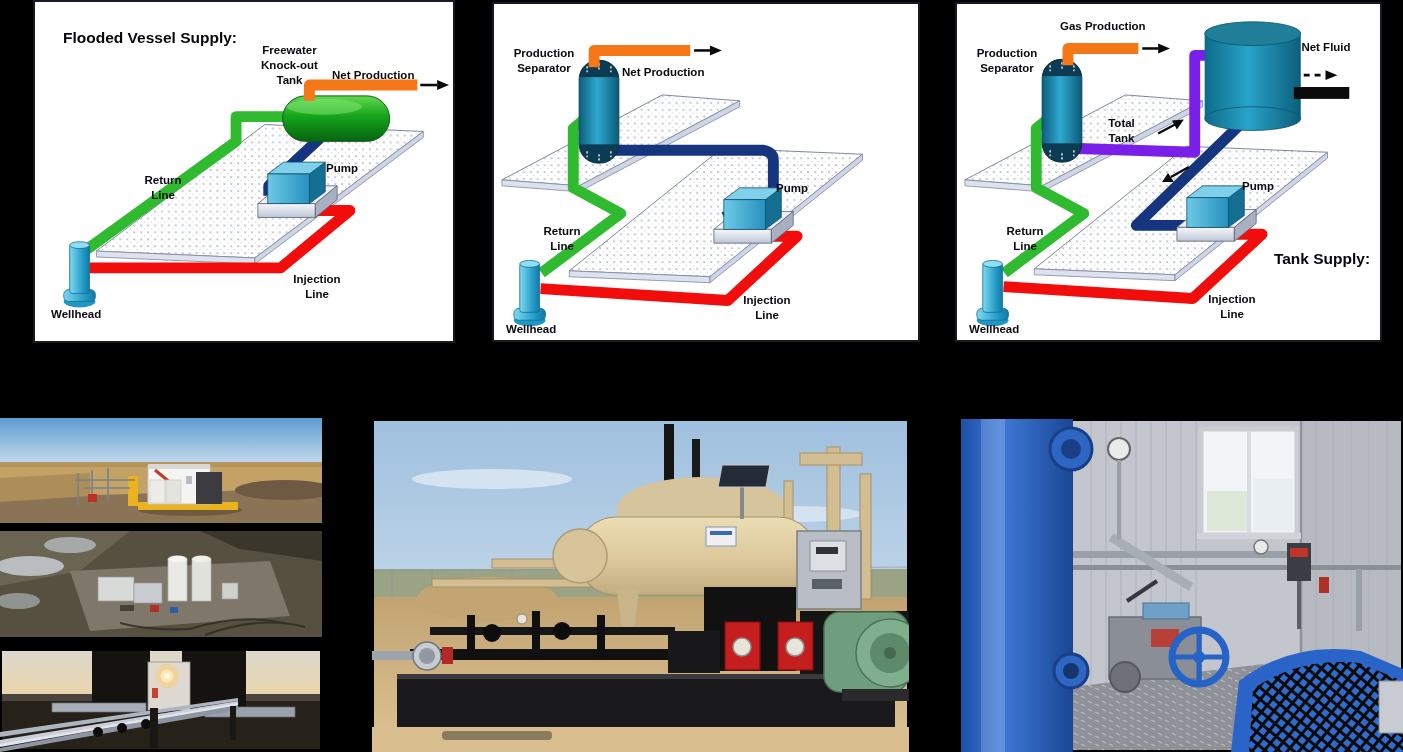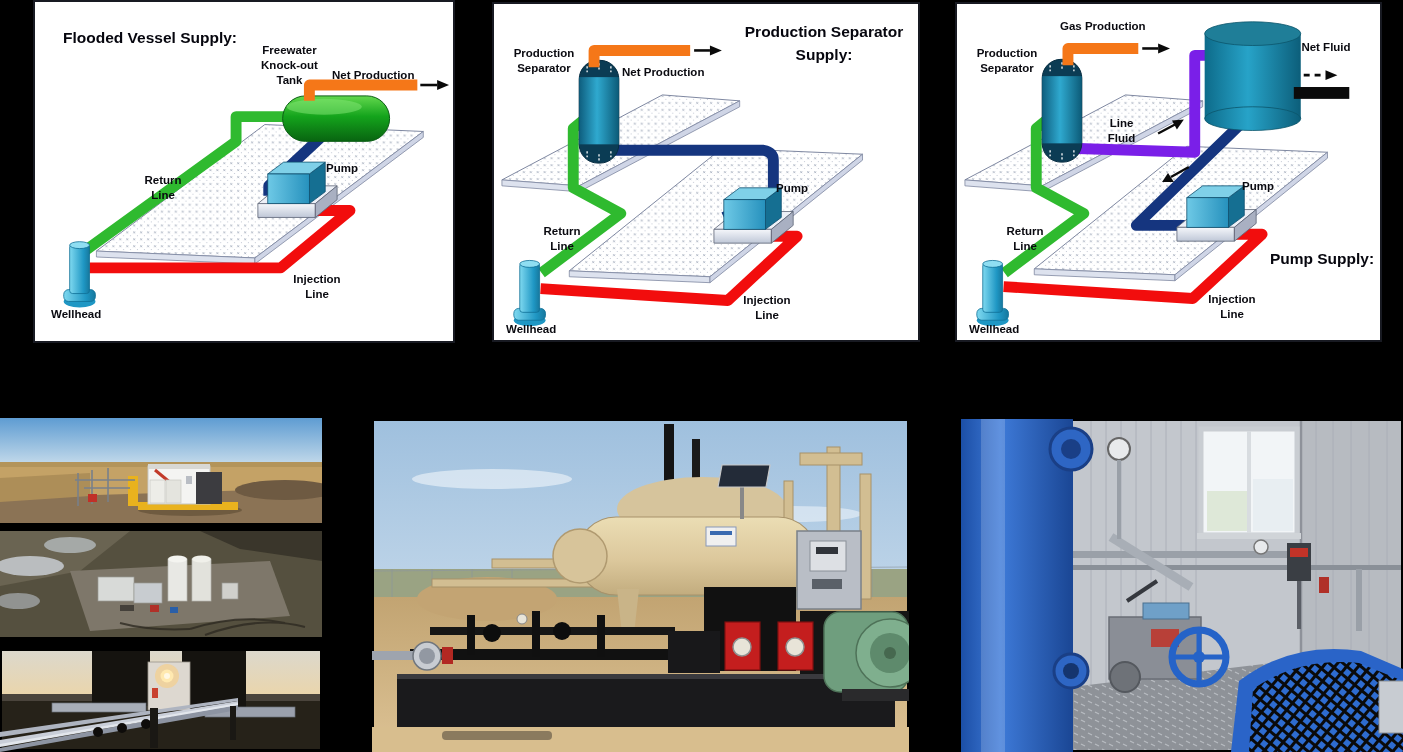--- a/index.html
+++ b/index.html
@@ -158,21 +158,20 @@
       <path d="M278,235 H306 L236,300 L47,288" fill="none" stroke="#F20D0D" stroke-width="11" stroke-linejoin="round"></path>
       <use href="#pump" x="222" y="182"></use>
       <use href="#separator" x="86" y="57"></use>
       <path d="M101,64 V47 H198" fill="none" stroke="#F57718" stroke-width="11" stroke-linejoin="round"></path>
       <g>
         <line x1="202" y1="47" x2="218" y2="47" stroke="#0a0a0a" stroke-width="2.6"></line>
         <polygon points="218,42 230,47 218,52" fill="#0a0a0a"></polygon>
       </g>
       <use href="#wellhead" x="24" y="260"></use>
     </svg>
-    <div class="lbl title" style="left:250px;top:16px;width:160px">Production Separator Supply:</div>
     <div class="lbl" style="left:5px;top:42px;width:90px">Production Separator</div>
     <div class="lbl nowrap" style="left:128px;top:61px">Net Production</div>
     <div class="lbl" style="left:38px;top:220px;width:60px">Return Line</div>
     <div class="lbl" style="left:270px;top:177px;width:56px">Pump</div>
     <div class="lbl" style="left:243px;top:289px;width:60px">Injection Line</div>
     <div class="lbl nowrap" style="left:12px;top:318px">Wellhead</div>
   </div>
 
   <div class="panel" style="left:955px;top:2px;width:427px;height:340px">
     <svg viewBox="0 0 427 340" preserveAspectRatio="none">
@@ -208,24 +207,24 @@
       </g>
       <use href="#pump" x="222" y="180"></use>
       <use href="#wellhead" x="24" y="260"></use>
       <g>
         <line x1="203" y1="131" x2="220" y2="122" stroke="#0a0a0a" stroke-width="2.4"></line>
         <polygon points="229,117 217,118 222,127" fill="#0a0a0a"></polygon>
         <line x1="234" y1="165" x2="216" y2="175" stroke="#0a0a0a" stroke-width="2.4"></line>
         <polygon points="207,180 219,180 213,171" fill="#0a0a0a"></polygon>
       </g>
     </svg>
-    <div class="lbl title" style="left:305px;top:243px;width:120px">Pump Supply:</div>
+    <div class="lbl title" style="left:305px;top:243px;width:120px">Tank Supply:</div>
     <div class="lbl nowrap" style="left:103px;top:15px">Gas Production</div>
     <div class="lbl" style="left:5px;top:42px;width:90px">Production Separator</div>
-    <div class="lbl" style="left:142px;top:112px;width:45px">Line Fluid</div>
+    <div class="lbl" style="left:142px;top:112px;width:45px">Total Tank</div>
     <div class="lbl" style="left:344px;top:36px;width:50px">Net Fluid</div>
     <div class="lbl" style="left:38px;top:220px;width:60px">Return Line</div>
     <div class="lbl" style="left:273px;top:175px;width:56px">Pump</div>
     <div class="lbl" style="left:244px;top:288px;width:62px">Injection Line</div>
     <div class="lbl nowrap" style="left:12px;top:318px">Wellhead</div>
   </div>
 
   <div class="photo" style="left:0;top:418px;width:322px;height:105px">
     <svg viewBox="0 0 322 105" preserveAspectRatio="none">
       <rect width="322" height="48" fill="url(#skyA)"></rect>

